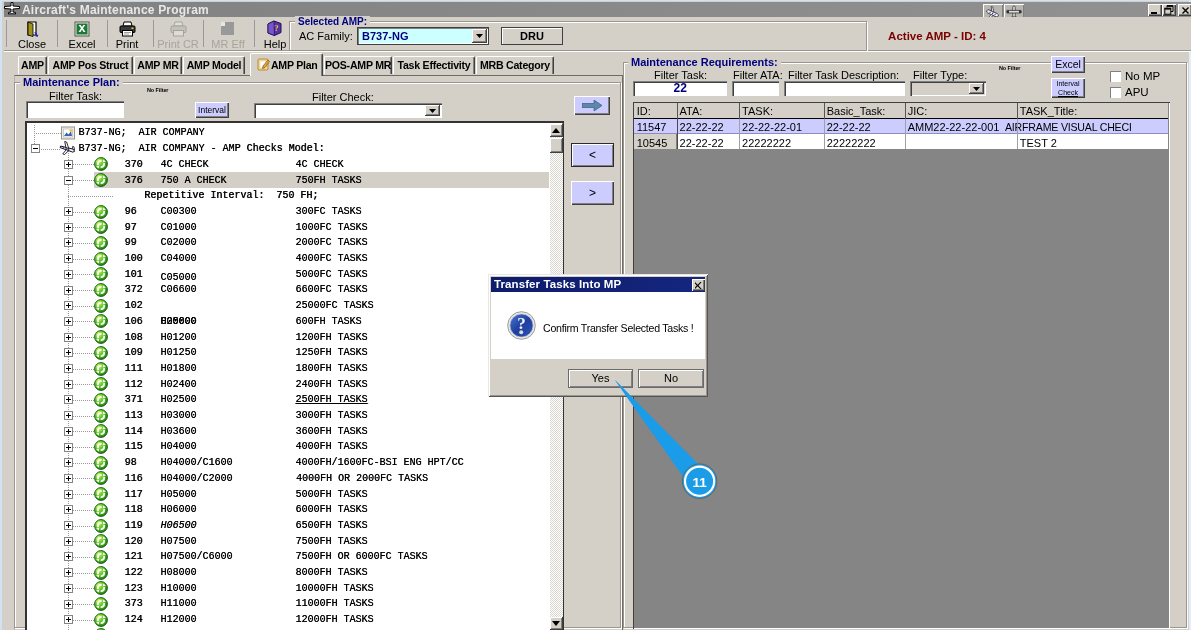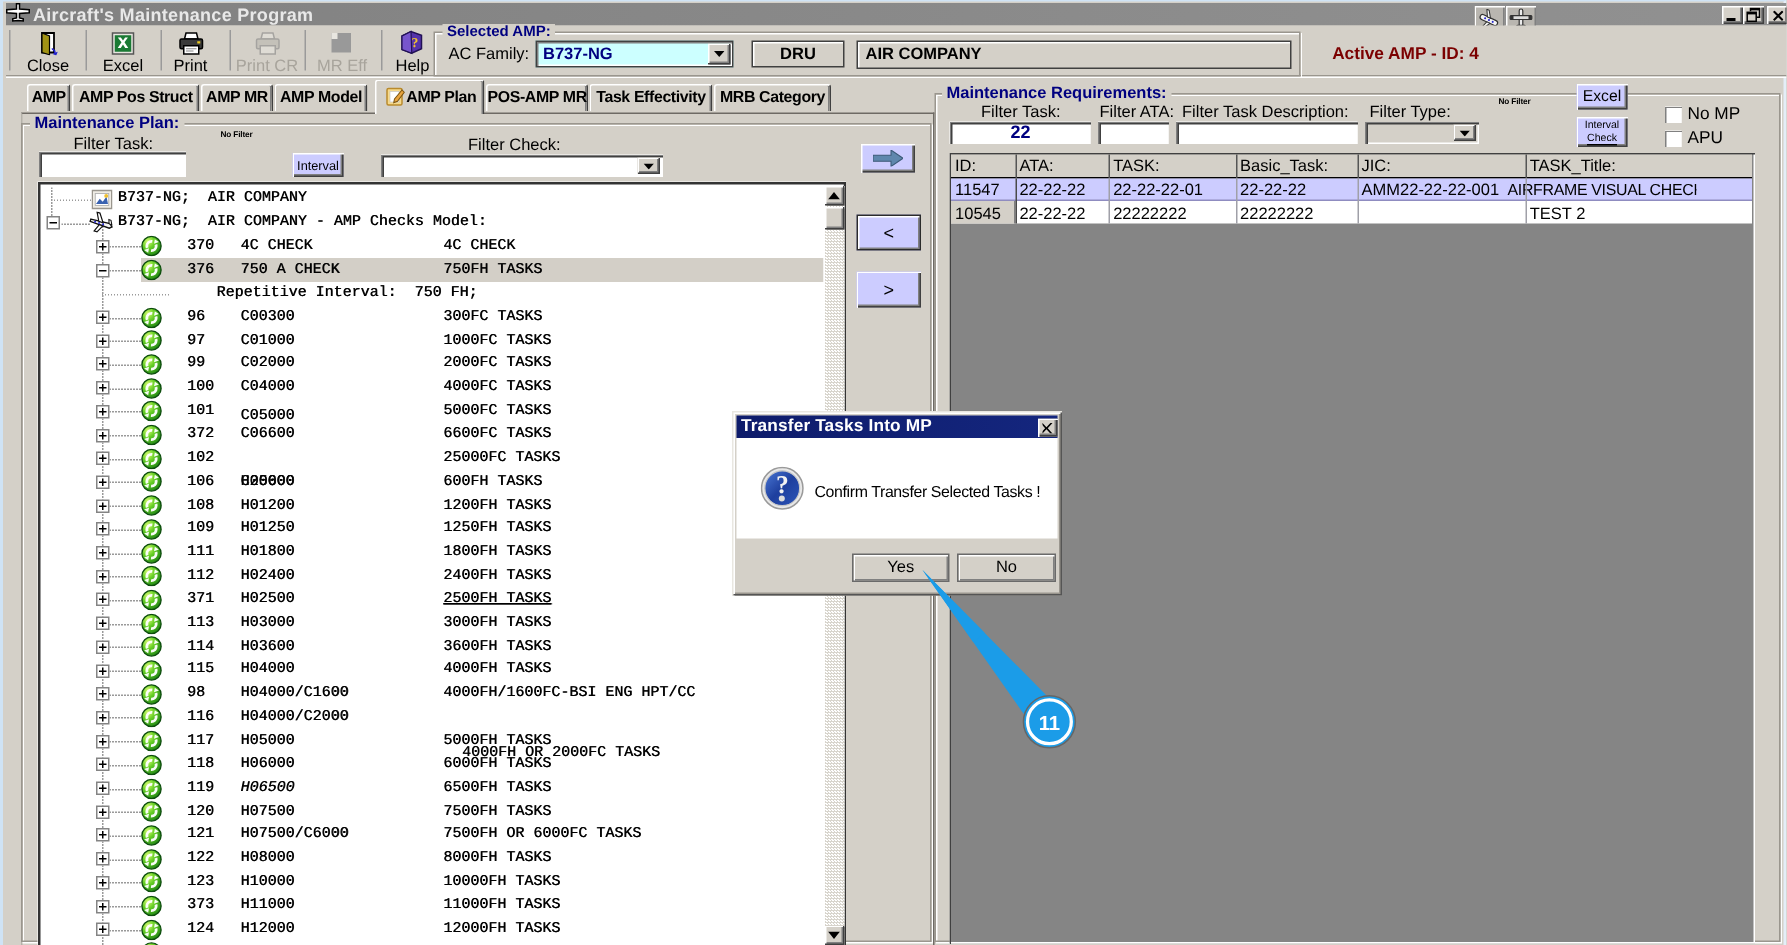--- a/index.html
+++ b/index.html
@@ -124,23 +124,20 @@
 <div class="ab t11" style="left:297px;top:29px;">AC Family:</div>
 <div class="ab sunkenL" style="left:355px;top:26px;width:132px;height:18px;background:#ccffff;border:1px solid #404040;box-sizing:border-box;">
   <div class="ab" style="left:4px;top:2px;font-size:11px;font-weight:bold;color:#000080;">B737-NG</div>
   <div class="ab btn3" style="right:1px;top:1px;width:15px;height:14px;">
         <svg class="ab" style="left:4px;top:5px;" width="7" height="4" viewBox="0 0 7 4">
           <path d="M0 0 H7 L3.5 4 Z" fill="#000"></path>
         </svg>
       </div>
 </div>
 <div class="ab" style="left:499px;top:26px;width:62px;height:18px;background:#d4d0c8;border:1px solid #404040;box-shadow:inset 1px 1px 0 #fff;box-sizing:border-box;text-align:center;font-size:11px;font-weight:bold;line-height:16px;">DRU</div>
-<div class="ab" style="left:569px;top:26px;width:290px;height:19px;background:#d4d0c8;border:1px solid #404040;box-shadow:inset 1px 1px 0 #fff;box-sizing:border-box;">
-  <div class="ab" style="left:5px;top:2px;font-size:11px;font-weight:bold;">AIR COMPANY</div>
-</div>
 
 <div class="ab" style="left:870px;top:29px;width:130px;text-align:center;font-size:11.5px;font-weight:bold;color:#7b0000;white-space:nowrap;">Active AMP - ID: 4</div>
 
 <style>
 .tab{position:absolute;top:55px;height:17.5px;background:#d4d0c8;border-left:1px solid #fff;border-top:1px solid #fff;border-right:1px solid #404040;border-radius:2px 2px 0 0;box-shadow:inset -1px 0 0 #808080;font-size:10.6px;font-weight:bold;color:#000;text-align:center;box-sizing:border-box;white-space:nowrap;letter-spacing:-0.25px;}
 .tab i{font-style:normal;display:block;margin-top:2px;}
 </style>
 <div class="tab" style="left:16px;width:29px;">
       <i>AMP</i>
     </div>
@@ -393,21 +390,21 @@
 <span class="ab mono" style="left:122.6px;top:456.1px;">98</span>
 <span class="ab mono" style="left:158.4px;top:456.1px;white-space:pre;">H04000/C1600</span>
 <span class="ab mono" style="left:293.5px;top:456.1px;white-space:pre;">4000FH/1600FC-BSI ENG HPT/CC</span>
 <div class="plusbox plus" style="left:61.5px;top:472.9px;"></div>
 <div class="hdot" style="left:70.5px;top:477.4px;width:21px;"></div>
 <svg class="ab" style="left:91.5px;top:470.4px" width="14" height="14" viewBox="0 0 14 14">
           <use href="#orbg"></use>
         </svg>
 <span class="ab mono" style="left:122.6px;top:471.8px;">116</span>
 <span class="ab mono" style="left:158.4px;top:471.8px;white-space:pre;">H04000/C2000</span>
-<span class="ab mono" style="left:306px;top:471.8px;white-space:pre;margin-top:24px;">4000FH OR 2000FC TASKS</span>
+<span class="ab mono" style="left:294px;top:471.8px;white-space:pre;">4000FH OR 2000FC TASKS</span>
 <div class="plusbox plus" style="left:61.5px;top:488.6px;"></div>
 <div class="hdot" style="left:70.5px;top:493.1px;width:21px;"></div>
 <svg class="ab" style="left:91.5px;top:486.1px" width="14" height="14" viewBox="0 0 14 14">
           <use href="#orbg"></use>
         </svg>
 <span class="ab mono" style="left:122.6px;top:487.5px;">117</span>
 <span class="ab mono" style="left:158.4px;top:487.5px;white-space:pre;">H05000</span>
 <span class="ab mono" style="left:293.5px;top:487.5px;white-space:pre;">5000FH TASKS</span>
 <div class="plusbox plus" style="left:61.5px;top:504.3px;"></div>
 <div class="hdot" style="left:70.5px;top:508.8px;width:21px;"></div>

